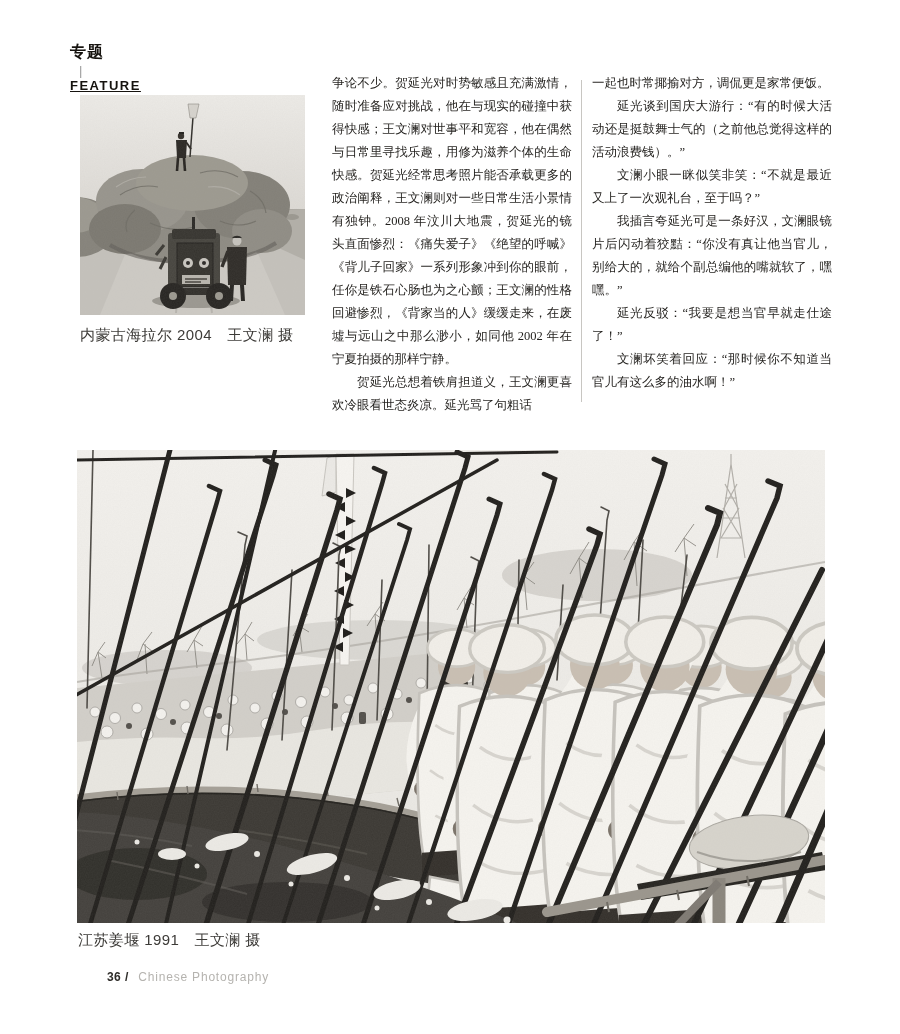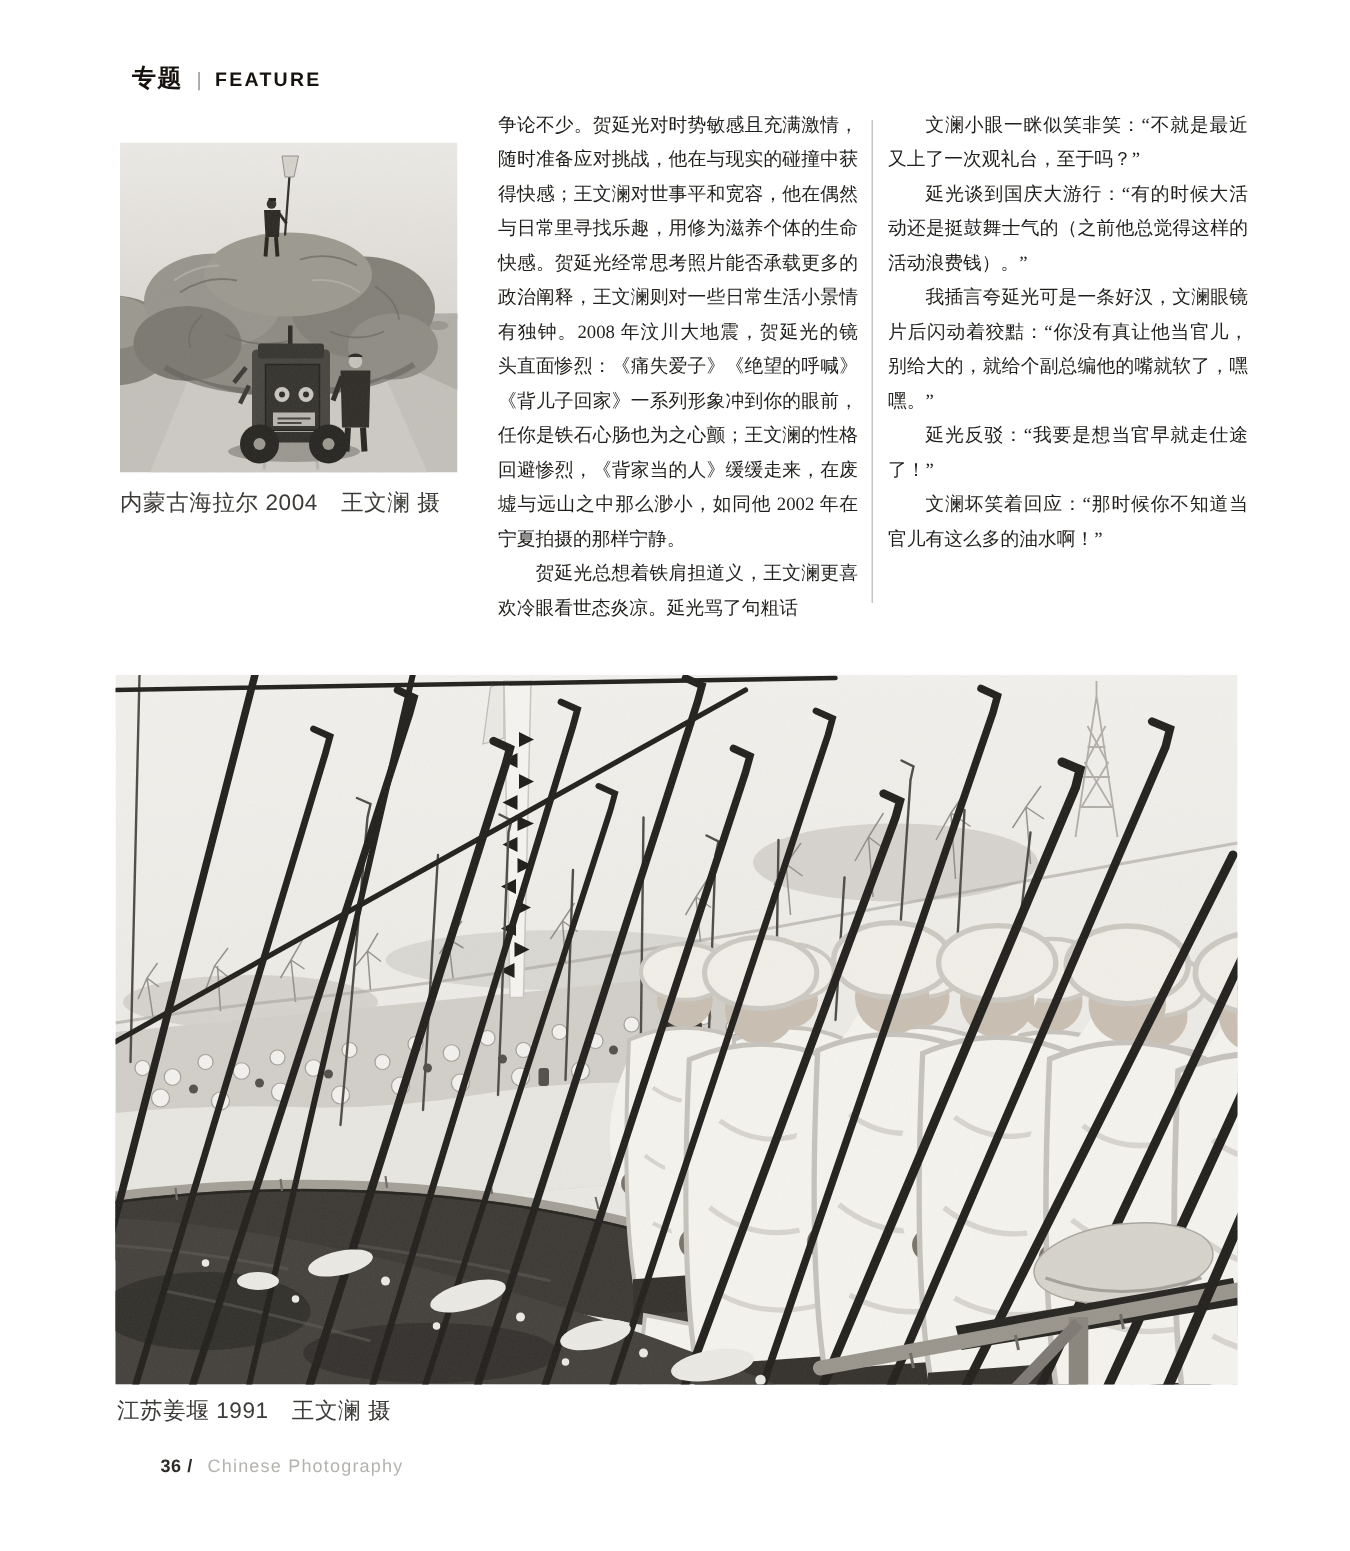--- a/index.html
+++ b/index.html
@@ -1,22 +1,22 @@
 <!DOCTYPE html>
 <html><head>
 <meta charset="utf-8">
 <style>
   html,body{margin:0;padding:0;background:#ffffff;}
   .page{position:relative;width:900px;height:1034px;background:#fff;margin:0 auto;overflow:hidden;
         font-family:"Liberation Sans",sans-serif;}
   
-  .masthead{position:absolute;left:88px;top:42px;display:flex;align-items:center;color:#16130f;}
+  .masthead{position:absolute;left:70px;top:42px;display:flex;color:#16130f;flex-direction:column;}
   .masthead .cn{font-weight:bold;font-size:16px;letter-spacing:1px;}
   .masthead .bar{color:#9a9a9a;font-size:13px;margin:0 9px;font-weight:normal;}
-  .masthead .en{font-weight:bold;font-size:13px;letter-spacing:1.5px;}
+  .masthead .en{font-weight:bold;font-size:13px;letter-spacing:1.5px;text-decoration:underline;}
   
   .photo{position:absolute;line-height:0;margin:0;}
   .photo-top{left:80px;top:95px;width:225px;height:220px;}
   .photo-bottom{left:77px;top:450px;width:748px;height:473px;}
   .photo svg{display:block;}
   
   .caption{position:absolute;font-size:15px;color:#3d3b38;letter-spacing:.4px;}
   .cap-top{left:80px;top:326px;}
   .cap-bottom{left:78px;top:931px;}
   
@@ -117,22 +117,23 @@
     </svg>
   </figure>
   <figcaption class="caption cap-top">内蒙古海拉尔 2004　王文澜 摄</figcaption>
 
   <section class="col col1">
     <p>争论不少。贺延光对时势敏感且充满激情，随时准备应对挑战，他在与现实的碰撞中获得快感；王文澜对世事平和宽容，他在偶然与日常里寻找乐趣，用修为滋养个体的生命快感。贺延光经常思考照片能否承载更多的政治阐释，王文澜则对一些日常生活小景情有独钟。2008 年汶川大地震，贺延光的镜头直面惨烈：《痛失爱子》《绝望的呼喊》《背儿子回家》一系列形象冲到你的眼前，任你是铁石心肠也为之心颤；王文澜的性格回避惨烈，《背家当的人》缓缓走来，在废墟与远山之中那么渺小，如同他 2002 年在宁夏拍摄的那样宁静。</p>
     <p class="ind">贺延光总想着铁肩担道义，王文澜更喜欢冷眼看世态炎凉。延光骂了句粗话</p>
   </section>
   <div class="colrule"></div>
   <section class="col col2">
+    <p>一起也时常揶揄对方，调侃更是家常便饭。</p>
+    <p class="ind">延光谈到国庆大游行：“有的时候大活动还是挺鼓舞士气的（之前他总觉得这样的活动浪费钱）。”</p>
     <p class="ind">文澜小眼一眯似笑非笑：“不就是最近又上了一次观礼台，至于吗？”</p>
-    <p class="ind">延光谈到国庆大游行：“有的时候大活动还是挺鼓舞士气的（之前他总觉得这样的活动浪费钱）。”</p>
     <p class="ind">我插言夸延光可是一条好汉，文澜眼镜片后闪动着狡黠：“你没有真让他当官儿，别给大的，就给个副总编他的嘴就软了，嘿嘿。”</p>
     <p class="ind">延光反驳：“我要是想当官早就走仕途了！”</p>
     <p class="ind">文澜坏笑着回应：“那时候你不知道当官儿有这么多的油水啊！”</p>
   </section>
 
   <figure class="photo photo-bottom">
     <svg width="748" height="473" viewBox="0 0 748 473">
       <defs>
         <linearGradient id="sky2" x1="0" y1="0" x2="0" y2="1">
           <stop offset="0" stop-color="#f3f1ed"></stop>

